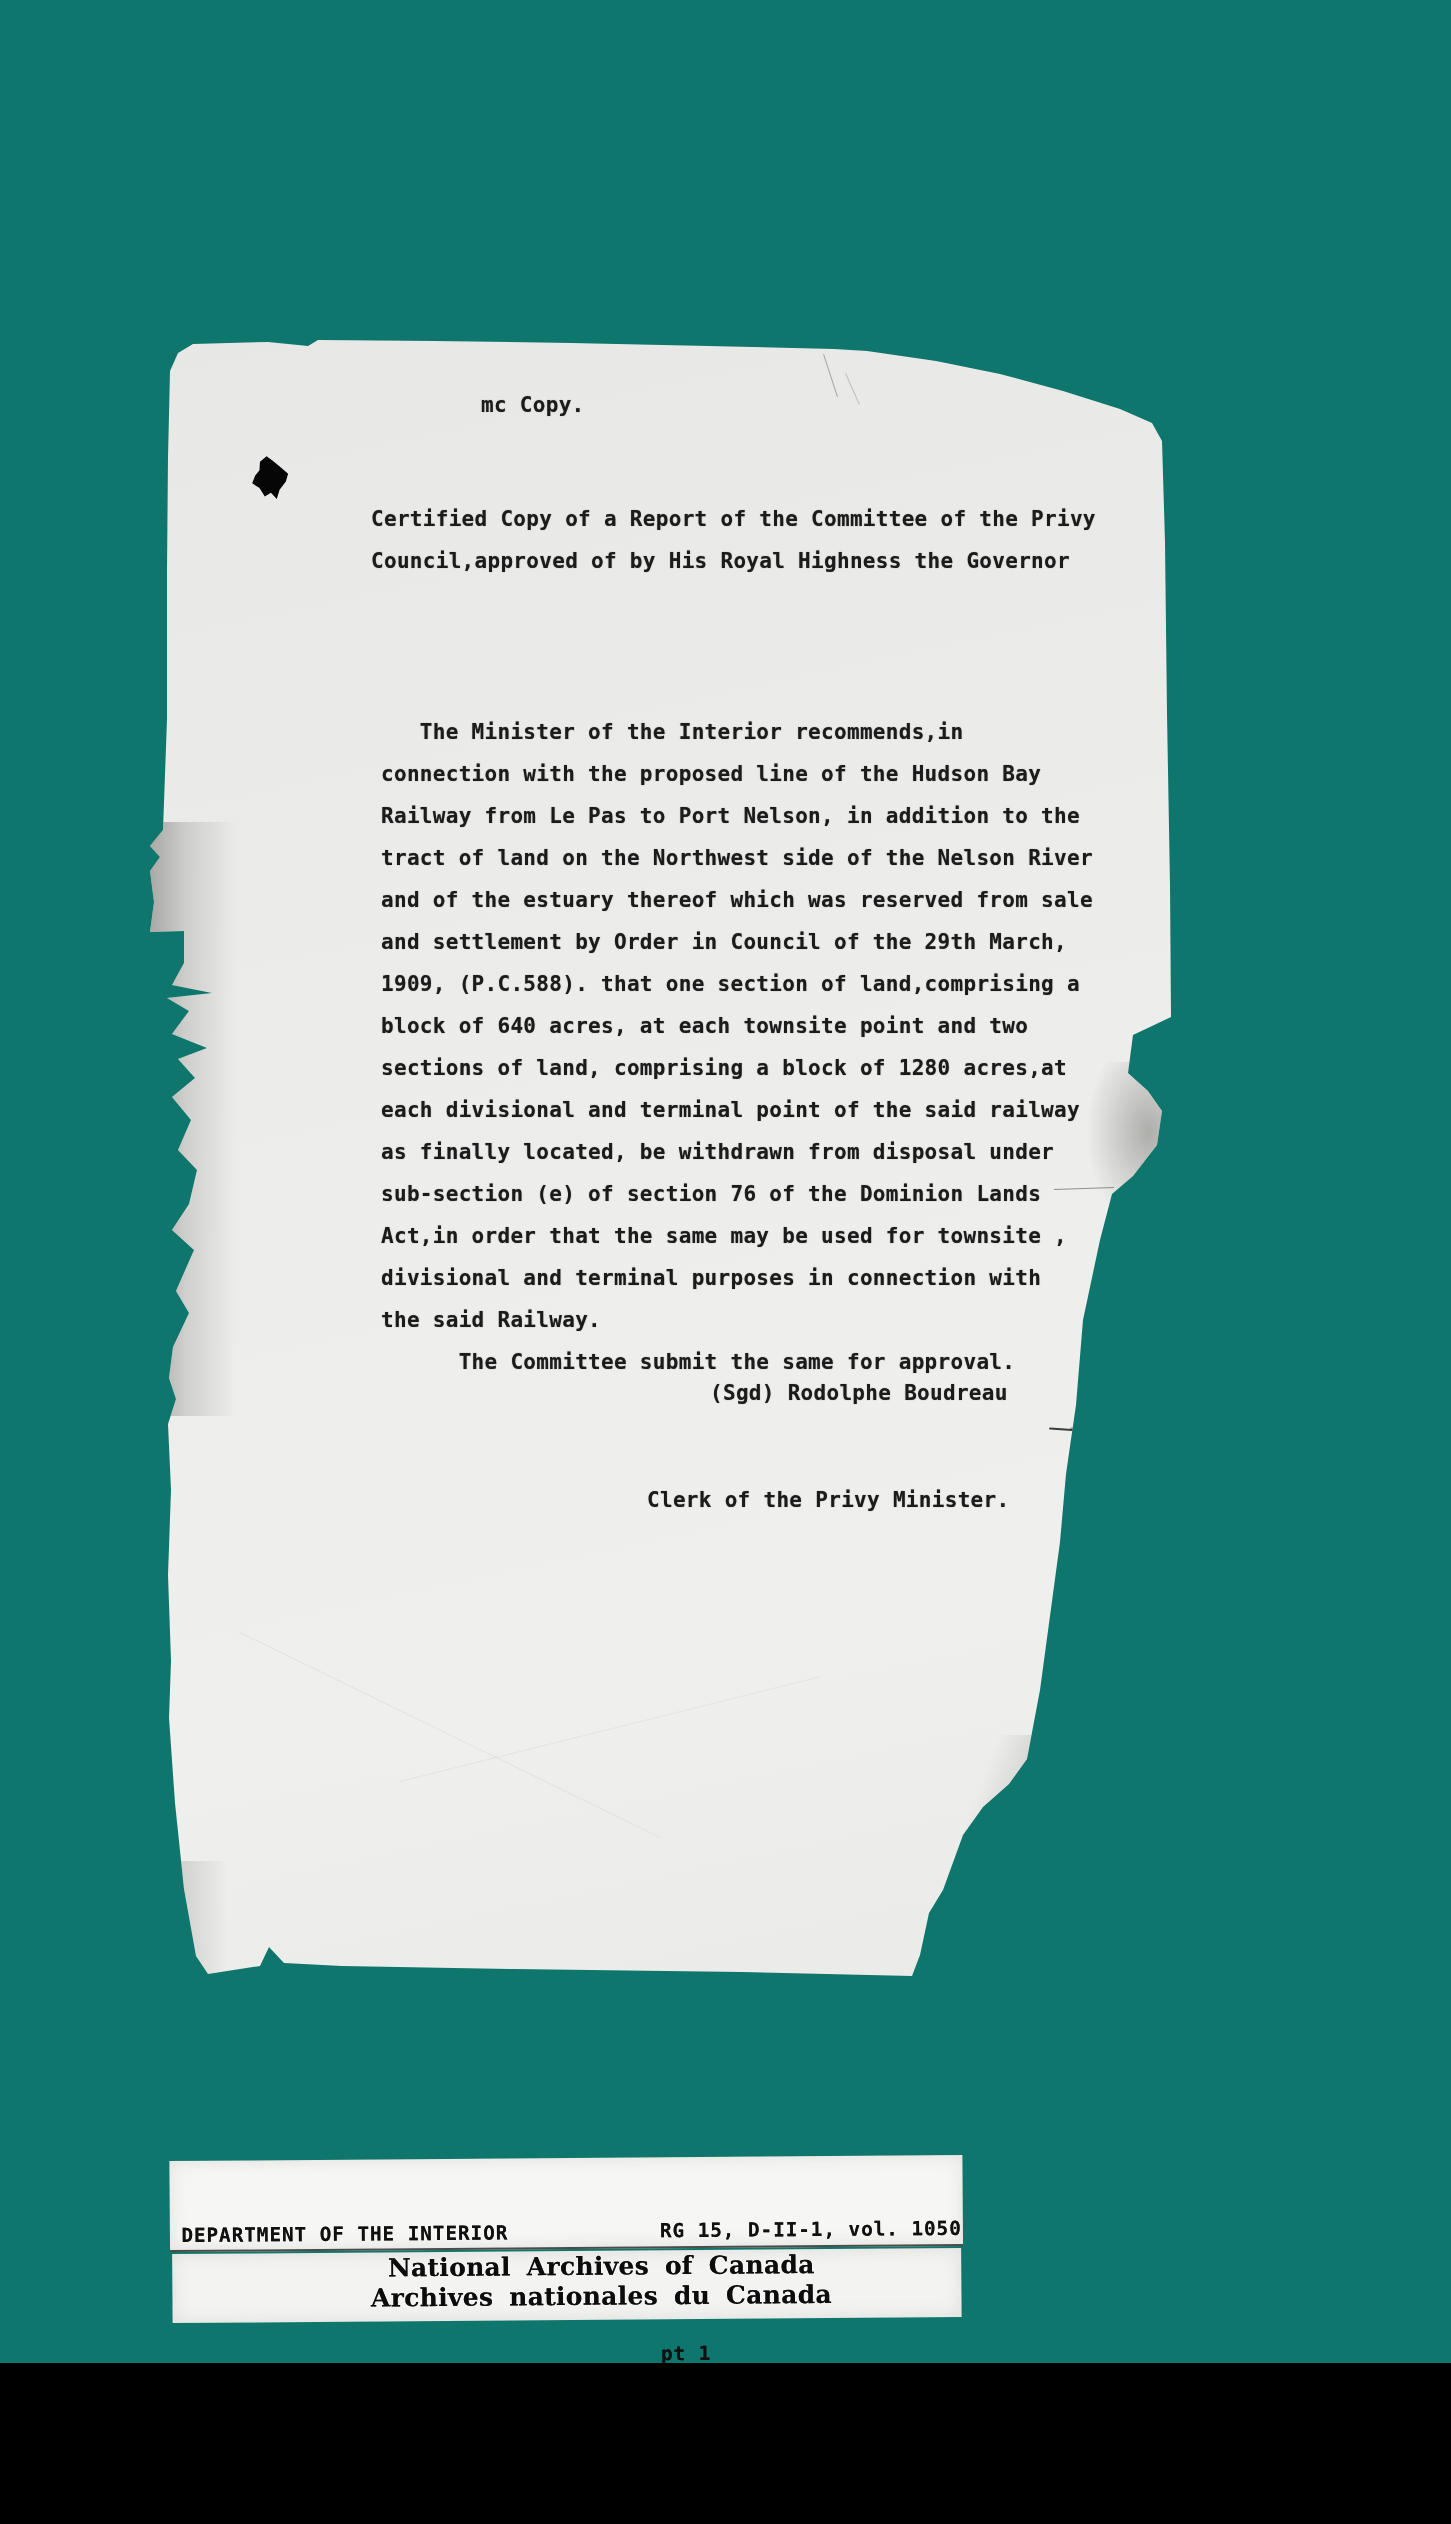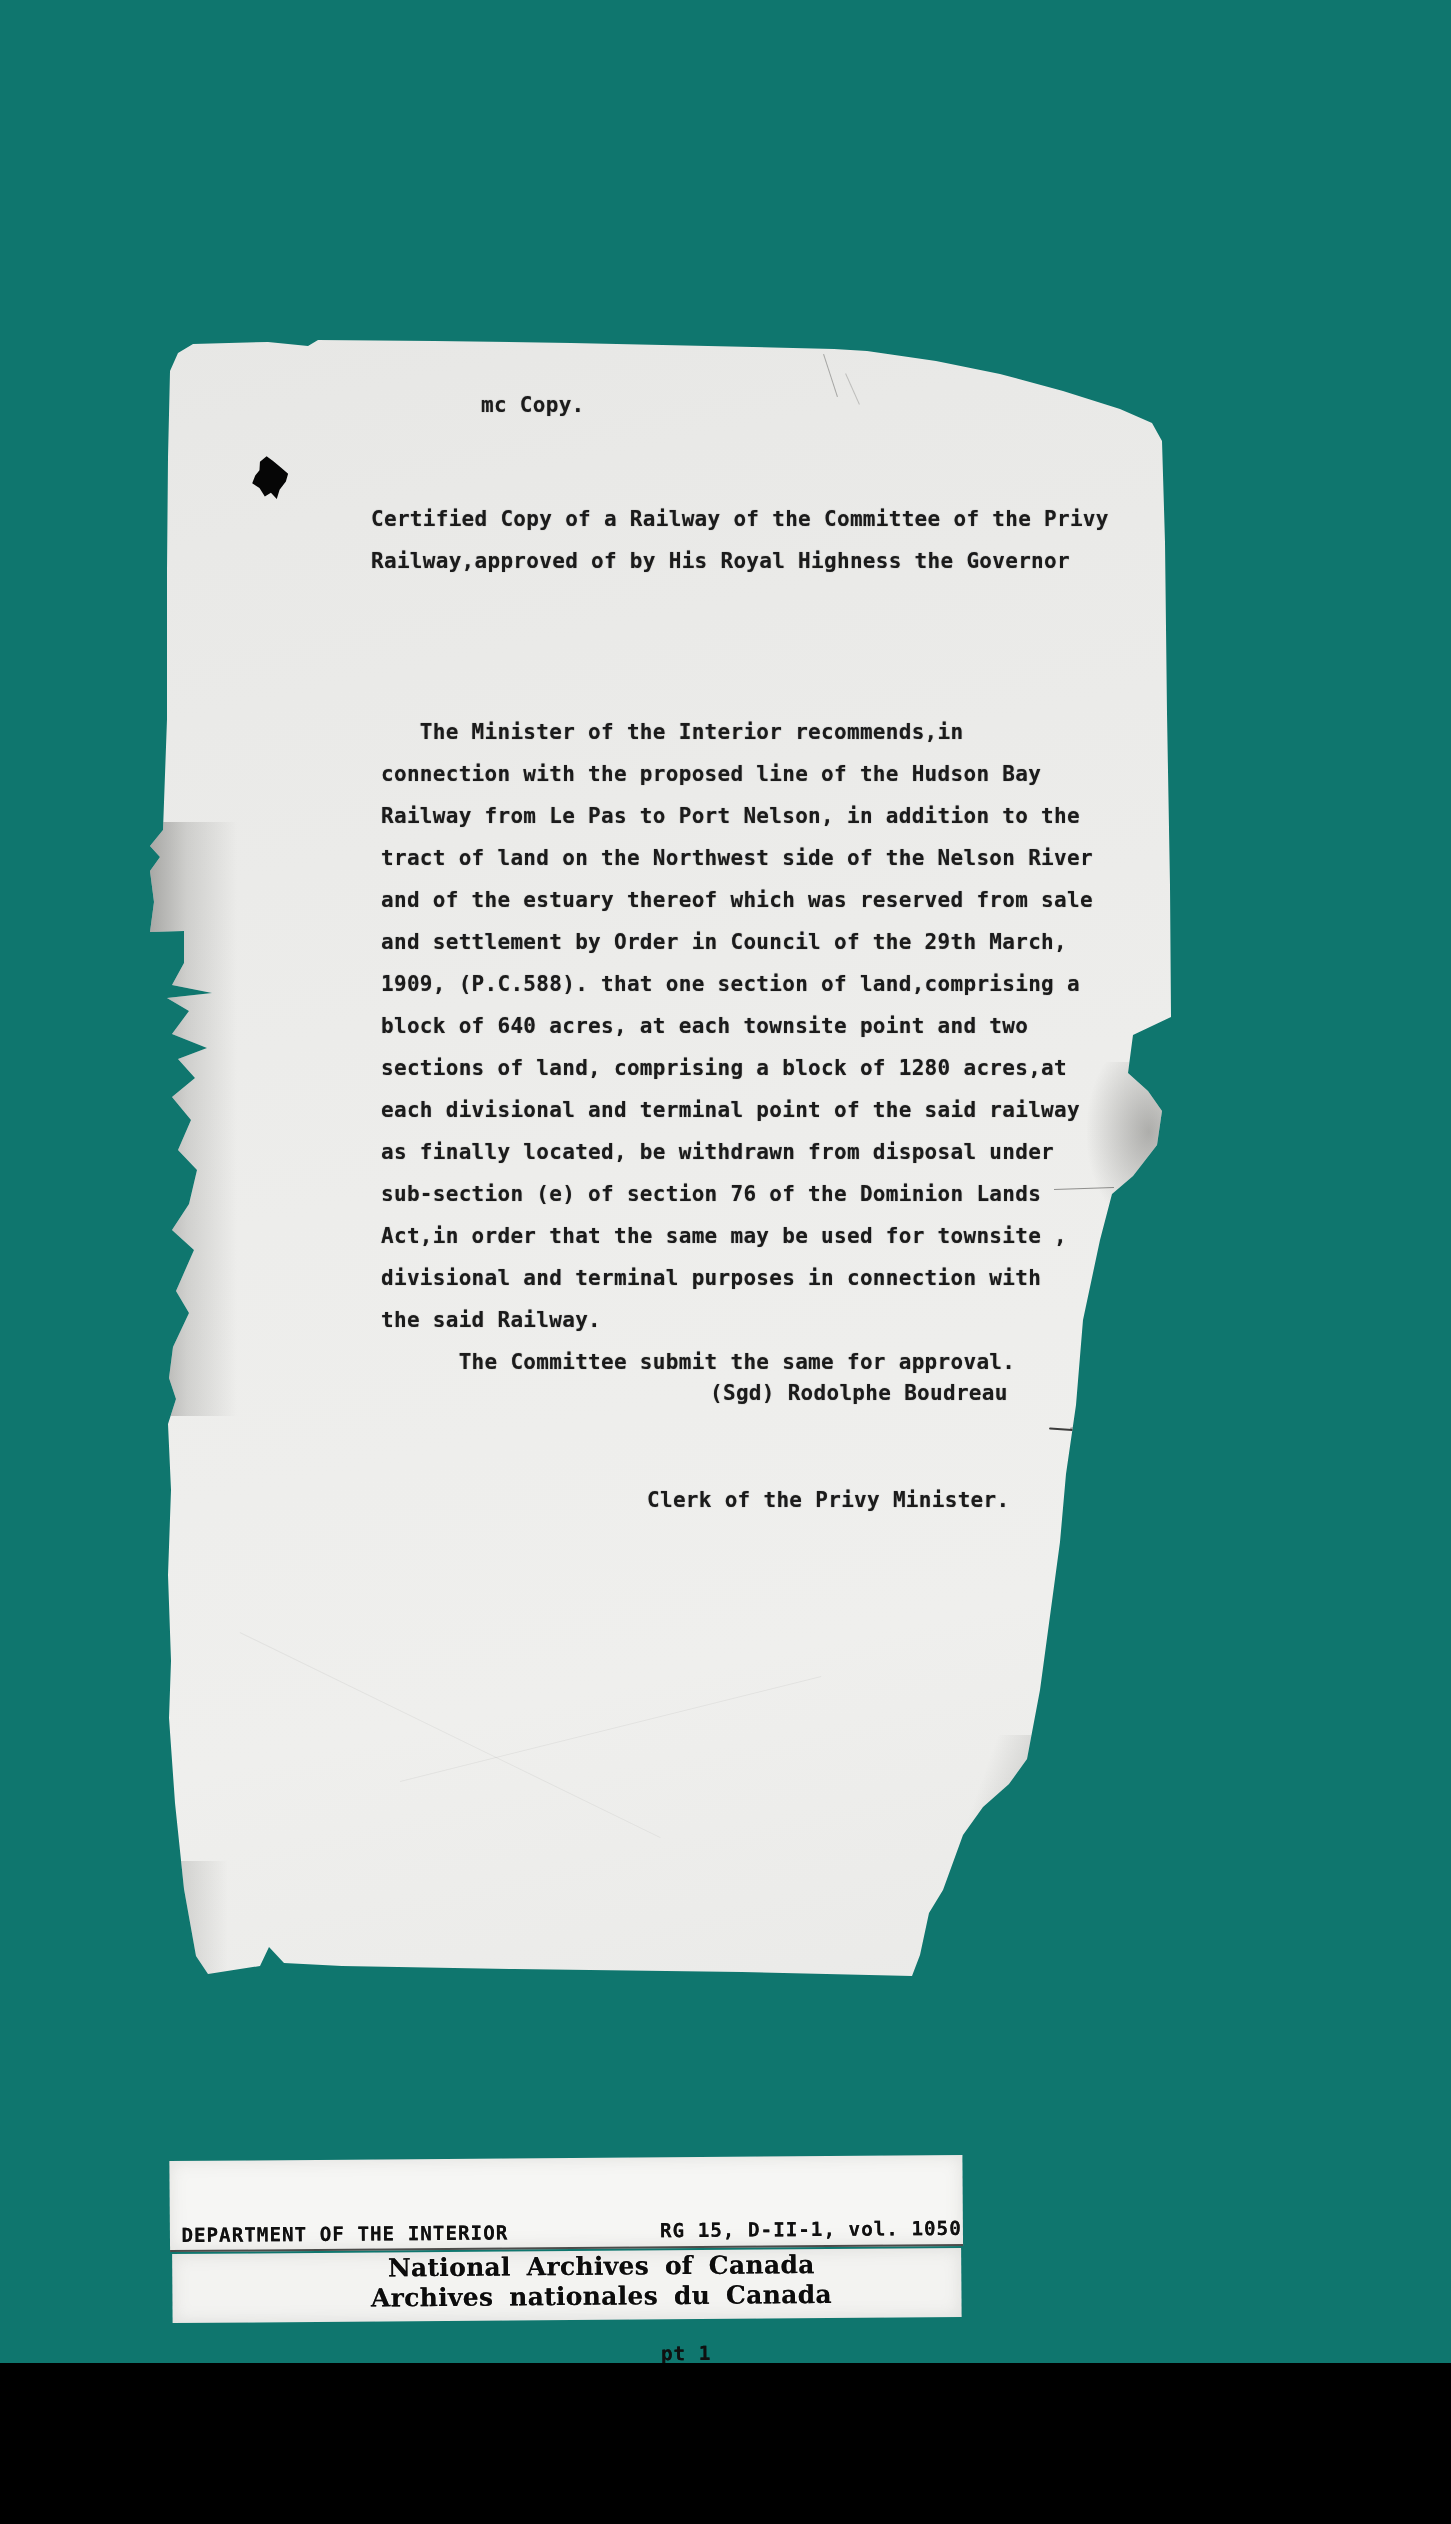--- a/index.html
+++ b/index.html
@@ -91,21 +91,21 @@
     <div class="crease crease-tr1"></div>
     <div class="crease crease-tr2"></div>
     <div class="crack1"></div>
     <div class="crack2"></div>
     <div class="faint1"></div>
     <div class="faint2"></div>
     <div class="ink-blot"></div>
 
     <div class="typed annotation">mc Copy.</div>
 
-    <div class="typed heading"><div class="line">Certified Copy of a Railway of the Committee of the Privy</div><div class="line">Railway,approved of by His Royal Highness the Governor</div></div>
+    <div class="typed heading"><div class="line">Certified Copy of a Report of the Committee of the Privy</div><div class="line">Council,approved of by His Royal Highness the Governor</div></div>
 
     <div class="typed body"><div class="line">   The Minister of the Interior recommends,in</div><div class="line">connection with the proposed line of the Hudson Bay</div><div class="line">Railway from Le Pas to Port Nelson, in addition to the</div><div class="line">tract of land on the Northwest side of the Nelson River</div><div class="line">and of the estuary thereof which was reserved from sale</div><div class="line">and settlement by Order in Council of the 29th March,</div><div class="line">1909, (P.C.588). that one section of land,comprising a</div><div class="line">block of 640 acres, at each townsite point and two</div><div class="line">sections of land, comprising a block of 1280 acres,at</div><div class="line">each divisional and terminal point of the said railway</div><div class="line">as finally located, be withdrawn from disposal under</div><div class="line">sub-section (e) of section 76 of the Dominion Lands</div><div class="line">Act,in order that the same may be used for townsite ,</div><div class="line">divisional and terminal purposes in connection with</div><div class="line">the said Railway.</div><div class="line">      The Committee submit the same for approval.</div></div>
 
     <div class="typed sig-name">(Sgd) Rodolphe Boudreau</div>
     <div class="typed sig-title">Clerk of the Privy Minister.</div>
 
   </div>
 
   <div class="label-area">
     <div class="strip strip1">

